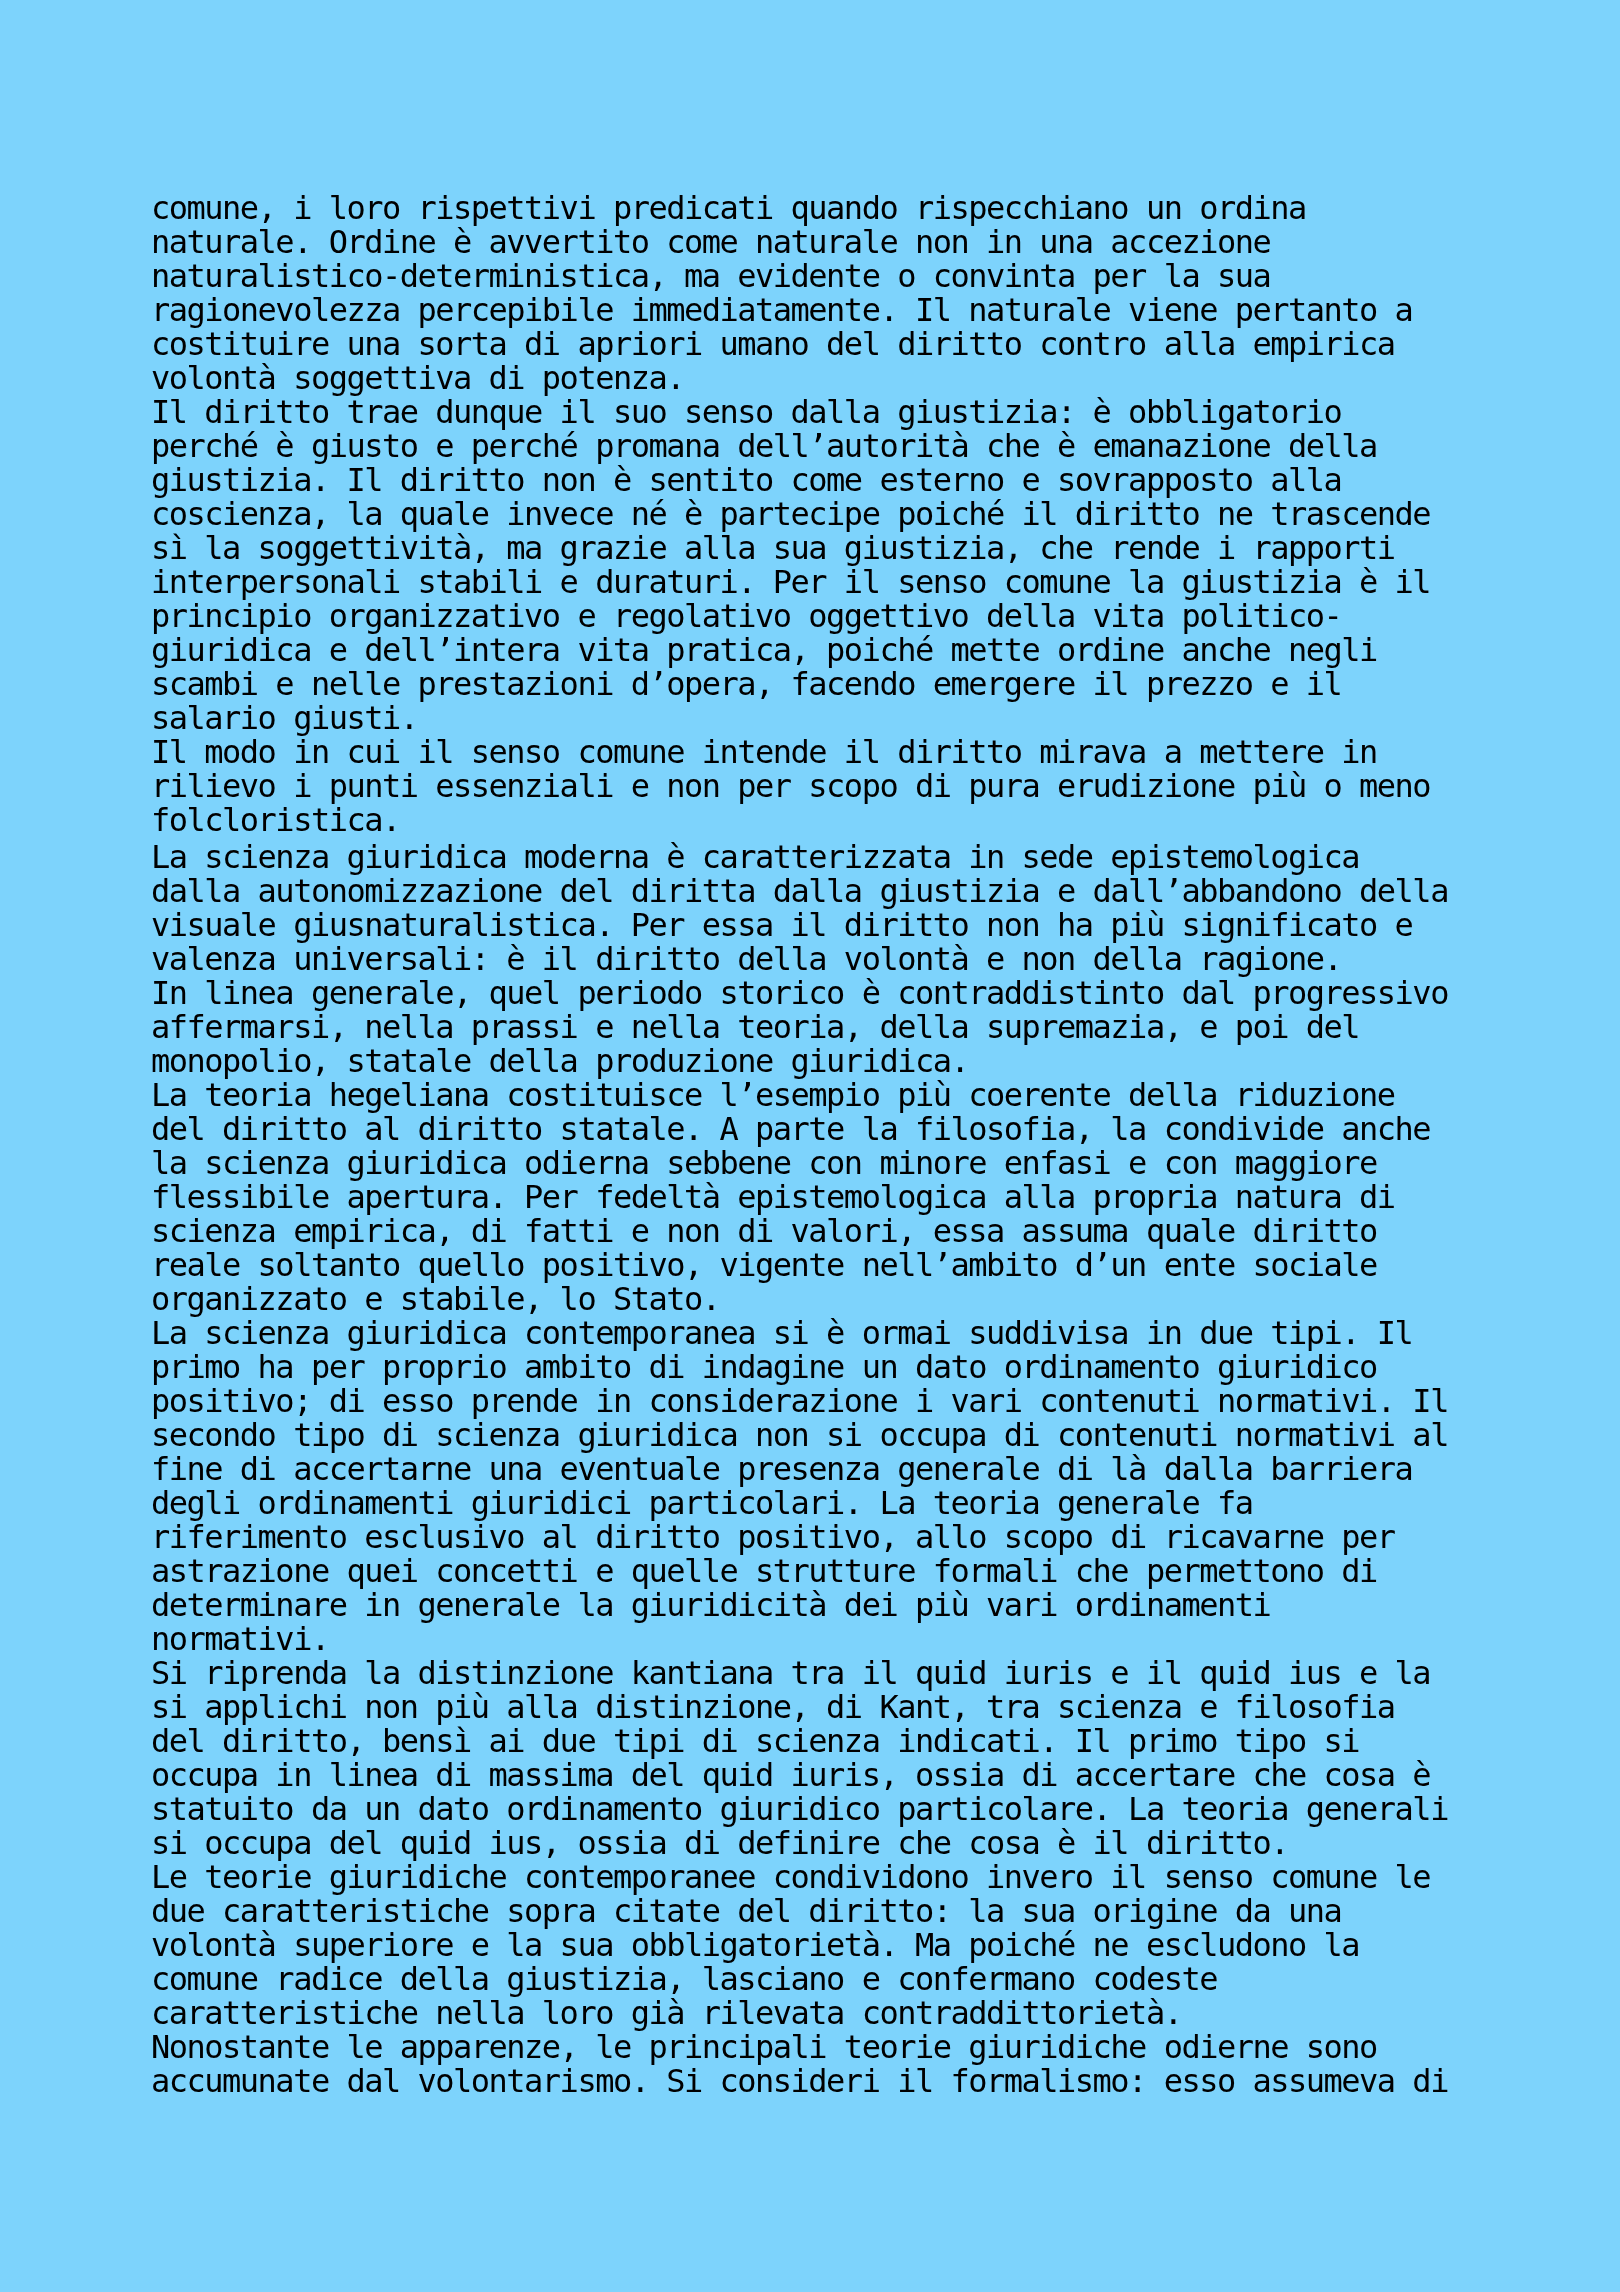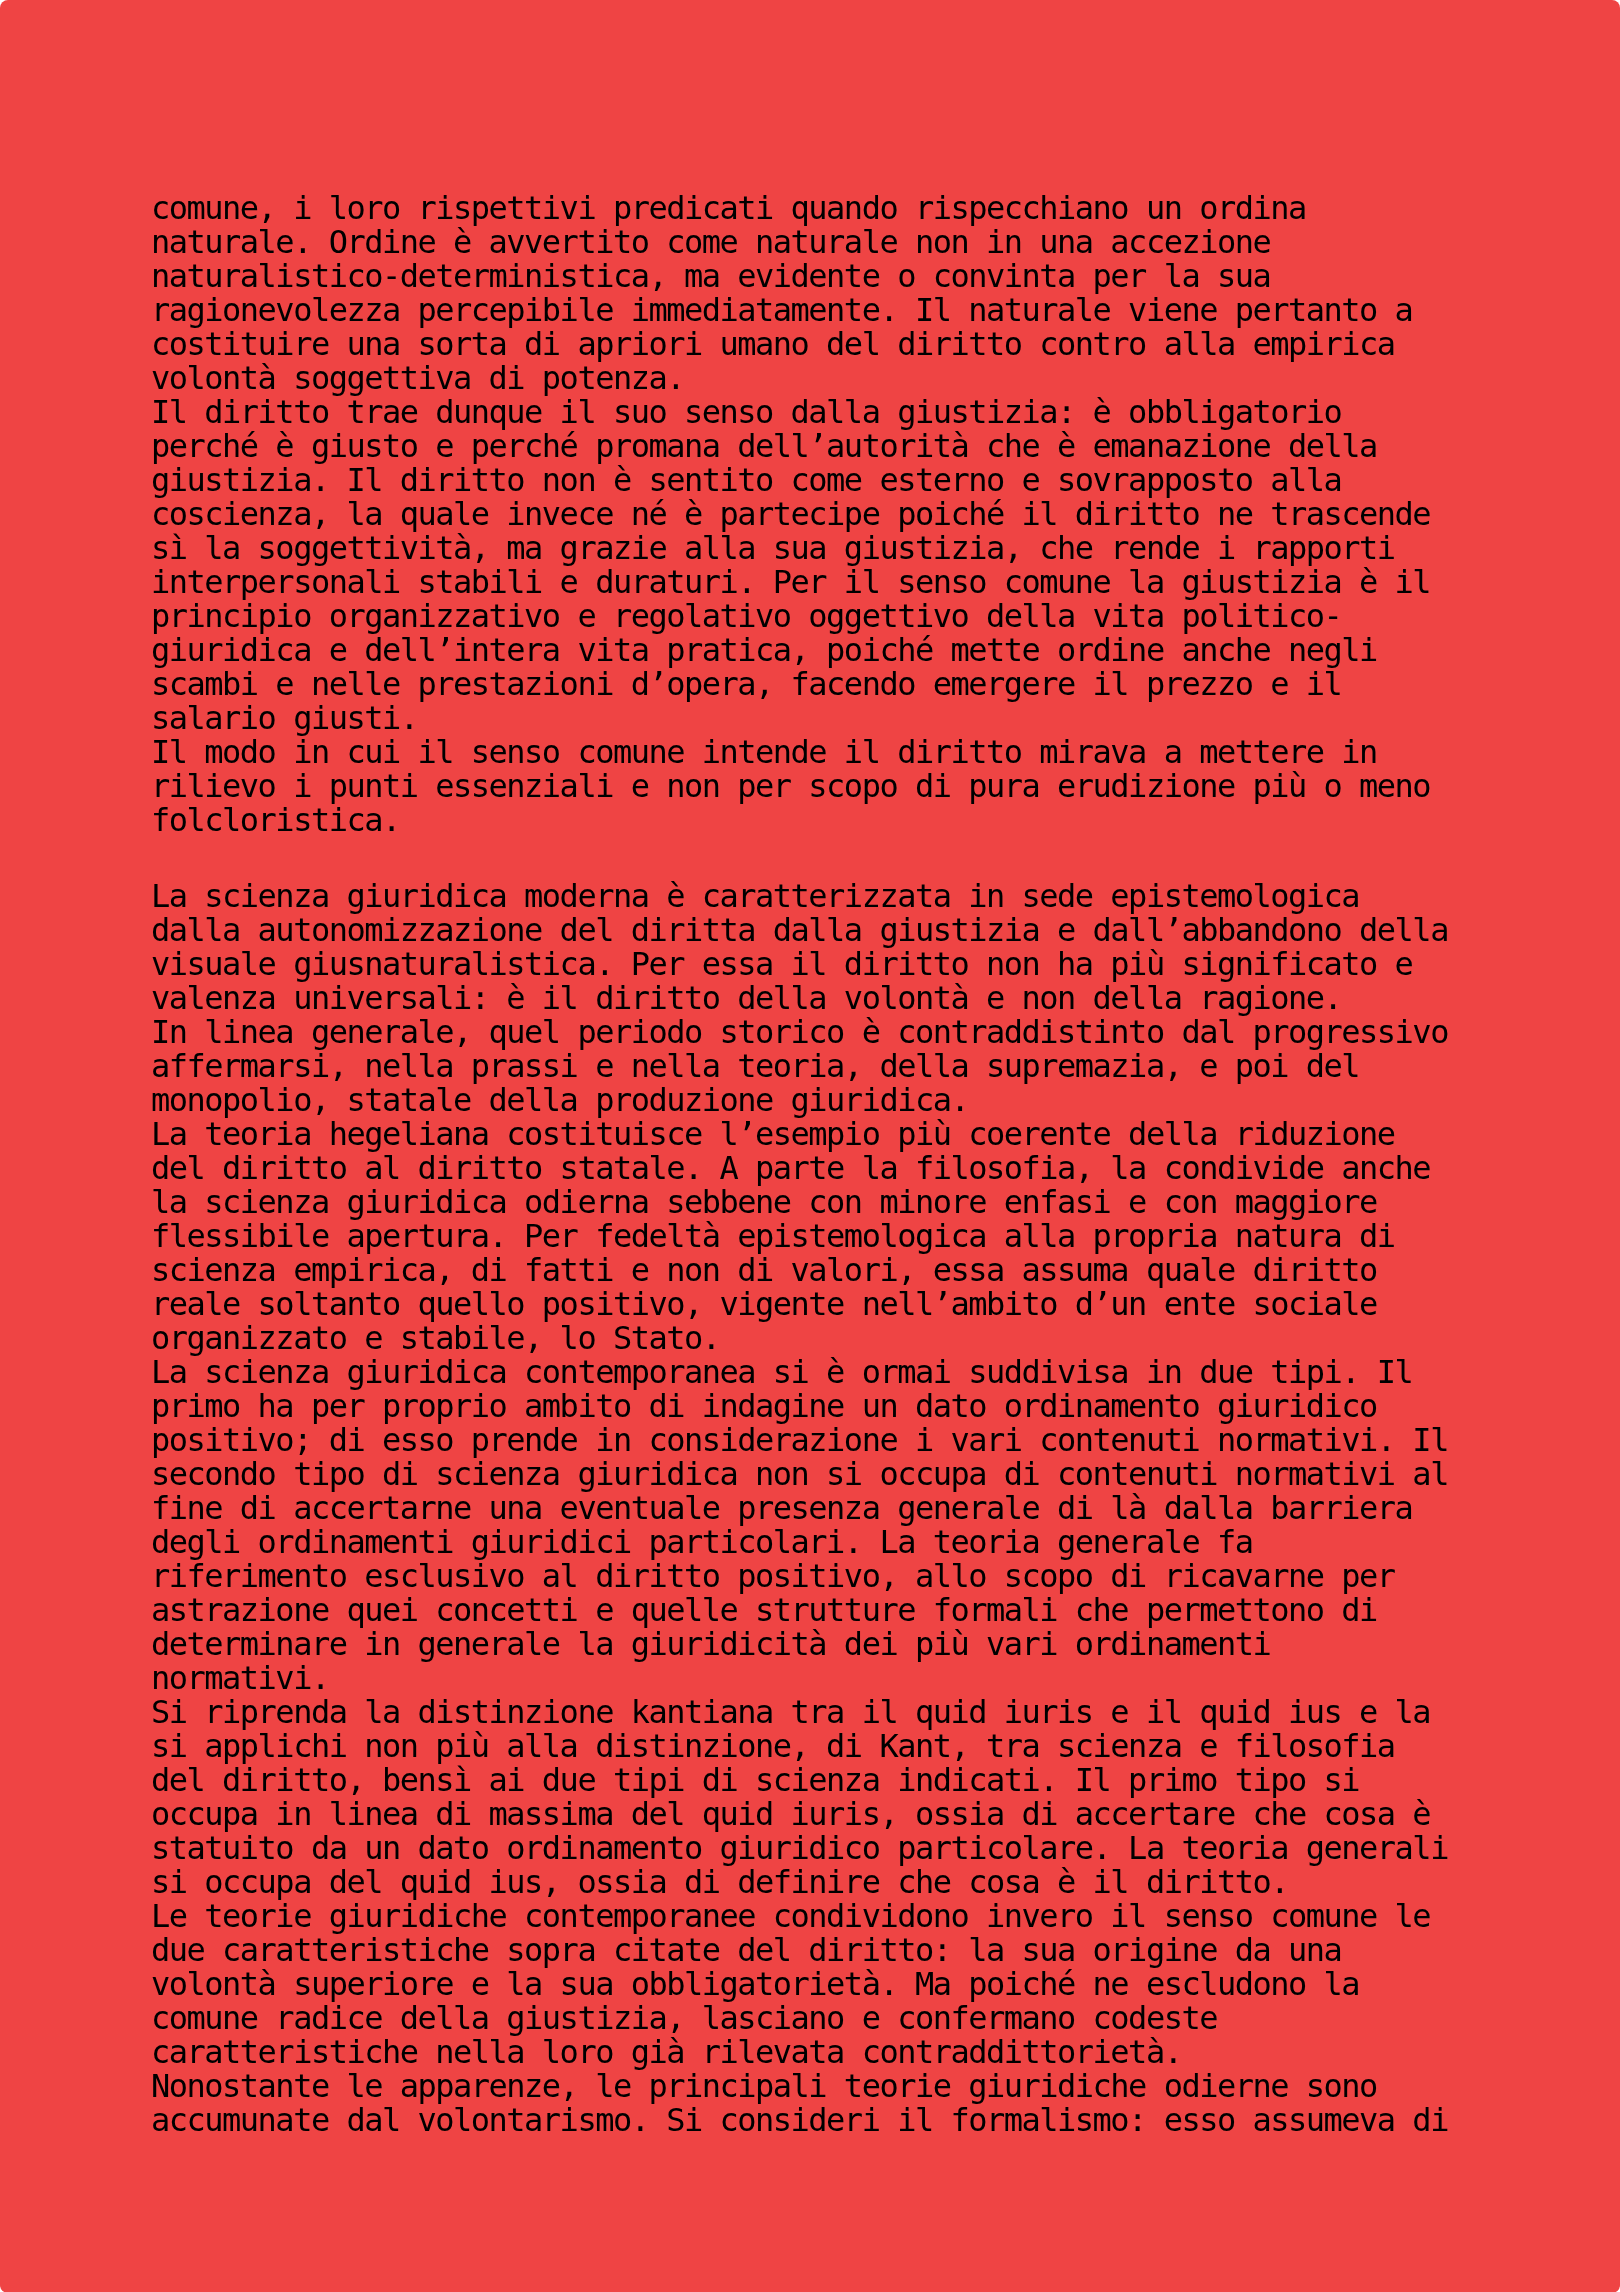--- a/index.html
+++ b/index.html
@@ -4,37 +4,36 @@
 <style>
   html, body {
     margin: 0;
     padding: 0;
     background: #ffffff;
   }
   .page {
     position: relative;
     width: 1620px;
     height: 2293px;
-    background: #ef4444;
+    background: #7dd3fc;
     overflow: hidden;
-    border-radius: 8px;
   }
   .doc-text {
     margin: 0;
     position: absolute;
     left: 151px;
     font-family: "DejaVu Sans Mono", "Liberation Mono", monospace;
     font-size: 32px;
     line-height: 34px;
     letter-spacing: -1.5px;
     color: #000000;
     white-space: pre;
   }
   .para-1 { top: 191px; }
-  .para-2 { top: 879px; }
+  .para-2 { top: 840px; }
 </style>
 </head>
 <body>
 
 <div class="page">
   <pre class="doc-text para-1">comune, i loro rispettivi predicati quando rispecchiano un ordina
 naturale. Ordine è avvertito come naturale non in una accezione
 naturalistico-deterministica, ma evidente o convinta per la sua
 ragionevolezza percepibile immediatamente. Il naturale viene pertanto a
 costituire una sorta di apriori umano del diritto contro alla empirica

